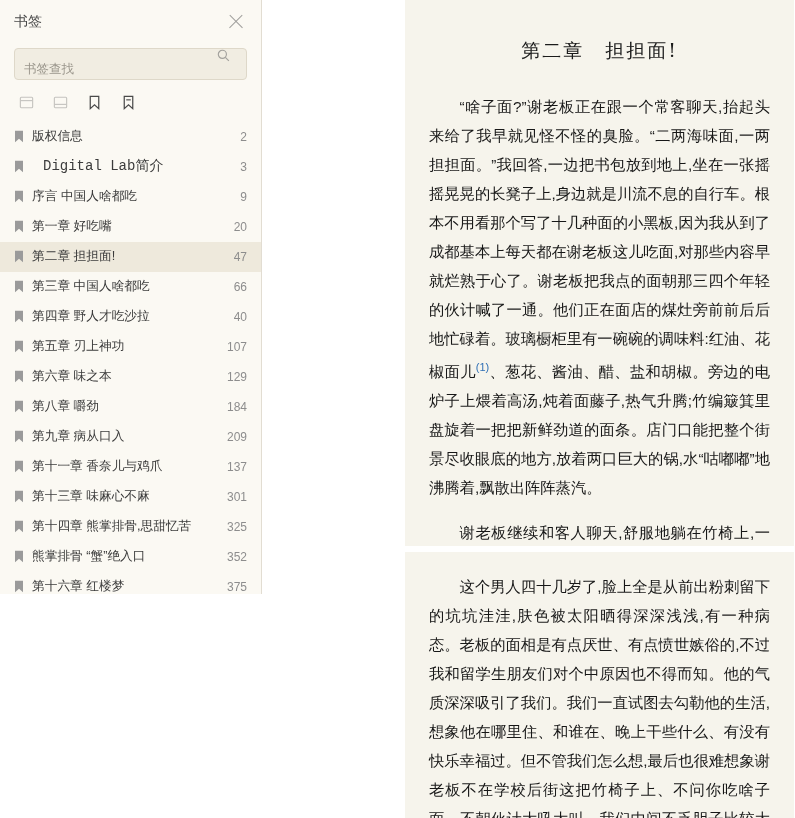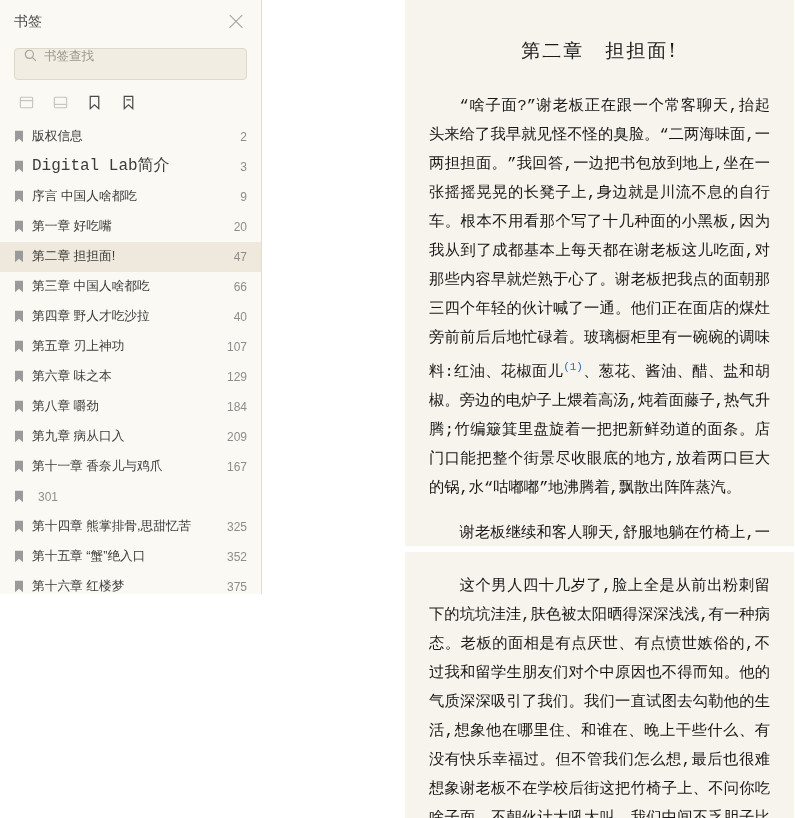--- a/index.html
+++ b/index.html
@@ -59,22 +59,23 @@
   .sb-search-wrap {
     padding: 4px 14px 8px 14px;
     flex: 0 0 auto;
   }
   .sb-search {
     height: 32px;
     background: #f1ede2;
     border: 1px solid #ded8c9;
     border-radius: 4px;
     display: flex;
-    align-items: flex-start;
+    align-items: flex-end;
     padding: 0 9px;
+    flex-direction: column;
   }
   .search-icon {
     width: 13px; height: 13px;
     margin-right: 7px;
     flex: 0 0 auto;
     opacity: .6;
   }
   .sb-search input {
     border: none;
     outline: none;
@@ -131,21 +132,21 @@
     white-space: normal;
   }
   .toc-page {
     flex: 0 0 auto;
     color: #8d8d8d;
     font-size: 12px;
     min-width: 26px;
     text-align: right;
     align-self: flex-end;
   }
-  .mono-label { font-family: "Liberation Mono", monospace; font-size: 16px; }
+  .mono-label { font-family: "Liberation Mono", monospace; font-size: 14px; margin-left: 11px; }
 
   
   .reader {
     flex: 1 1 auto;
     height: 818px;
     background: #ffffff;
     position: relative;
     overflow: hidden;
   }
   .gutter {
@@ -167,21 +168,21 @@
   .chap-title {
     text-align: center;
     font-family: "DejaVu Serif", serif;
     font-size: 19px;
     color: #1b1b1b;
     letter-spacing: 2px;
     margin-top: 38px;
     margin-bottom: 28px;
   }
   .para {
-    font-family: Liberation Mono, monospace;
+    font-family: Liberation Sans, sans-serif;
     font-size: 15.3px;
     line-height: 29px;
     color: #171717;
     text-align: justify;
     text-indent: 2em;
     margin: 16px 0 14px 0;
   }
   .page-2 .para { margin-bottom: 10px; }
   .page-2 .para:first-child { margin-top: 20px; }
   .fn {
@@ -315,40 +316,41 @@
               <path d="M1 0.8 h8 v11.4 l-4 -3.4 l-4 3.4 z" fill="#9a9a9a"></path>
             </svg></span>
           <span class="toc-label">第九章  病从口入</span>
           <span class="toc-page">209</span>
         </div>
         <div class="toc-item">
           <span class="bm-icon"><svg viewBox="0 0 10 13" width="10" height="13">
               <path d="M1 0.8 h8 v11.4 l-4 -3.4 l-4 3.4 z" fill="#9a9a9a"></path>
             </svg></span>
           <span class="toc-label">第十一章  香奈儿与鸡爪</span>
-          <span class="toc-page">167</span>
-        </div>
-        <div class="toc-item">
-          <span class="bm-icon"><svg viewBox="0 0 10 13" width="10" height="13">
-              <path d="M1 0.8 h8 v11.4 l-4 -3.4 l-4 3.4 z" fill="#9a9a9a"></path>
-            </svg></span>
+          <span class="toc-page">137</span>
+        </div>
+        <div class="toc-item">
+          <span class="bm-icon"><svg viewBox="0 0 10 13" width="10" height="13">
+              <path d="M1 0.8 h8 v11.4 l-4 -3.4 l-4 3.4 z" fill="#9a9a9a"></path>
+            </svg></span>
+          <span class="toc-label">第十三章  味麻心不麻</span>
           <span class="toc-page">301</span>
         </div>
         <div class="toc-item">
           <span class="bm-icon"><svg viewBox="0 0 10 13" width="10" height="13">
               <path d="M1 0.8 h8 v11.4 l-4 -3.4 l-4 3.4 z" fill="#9a9a9a"></path>
             </svg></span>
           <span class="toc-label">第十四章  熊掌排骨,思甜忆苦</span>
           <span class="toc-page">325</span>
         </div>
         <div class="toc-item">
           <span class="bm-icon"><svg viewBox="0 0 10 13" width="10" height="13">
               <path d="M1 0.8 h8 v11.4 l-4 -3.4 l-4 3.4 z" fill="#9a9a9a"></path>
             </svg></span>
-          <span class="toc-label">第十五章  “蟹”绝入口</span>
+          <span class="toc-label">熊掌排骨  “蟹”绝入口</span>
           <span class="toc-page">352</span>
         </div>
         <div class="toc-item">
           <span class="bm-icon"><svg viewBox="0 0 10 13" width="10" height="13">
               <path d="M1 0.8 h8 v11.4 l-4 -3.4 l-4 3.4 z" fill="#9a9a9a"></path>
             </svg></span>
           <span class="toc-label">第十六章  红楼梦</span>
           <span class="toc-page">375</span>
         </div>
         <div class="toc-item">

